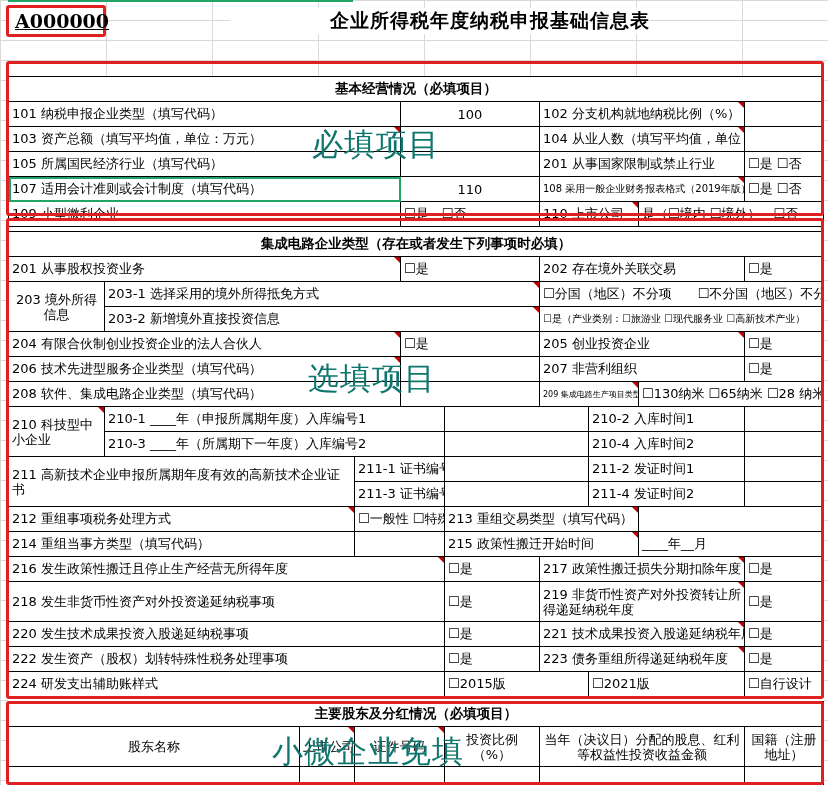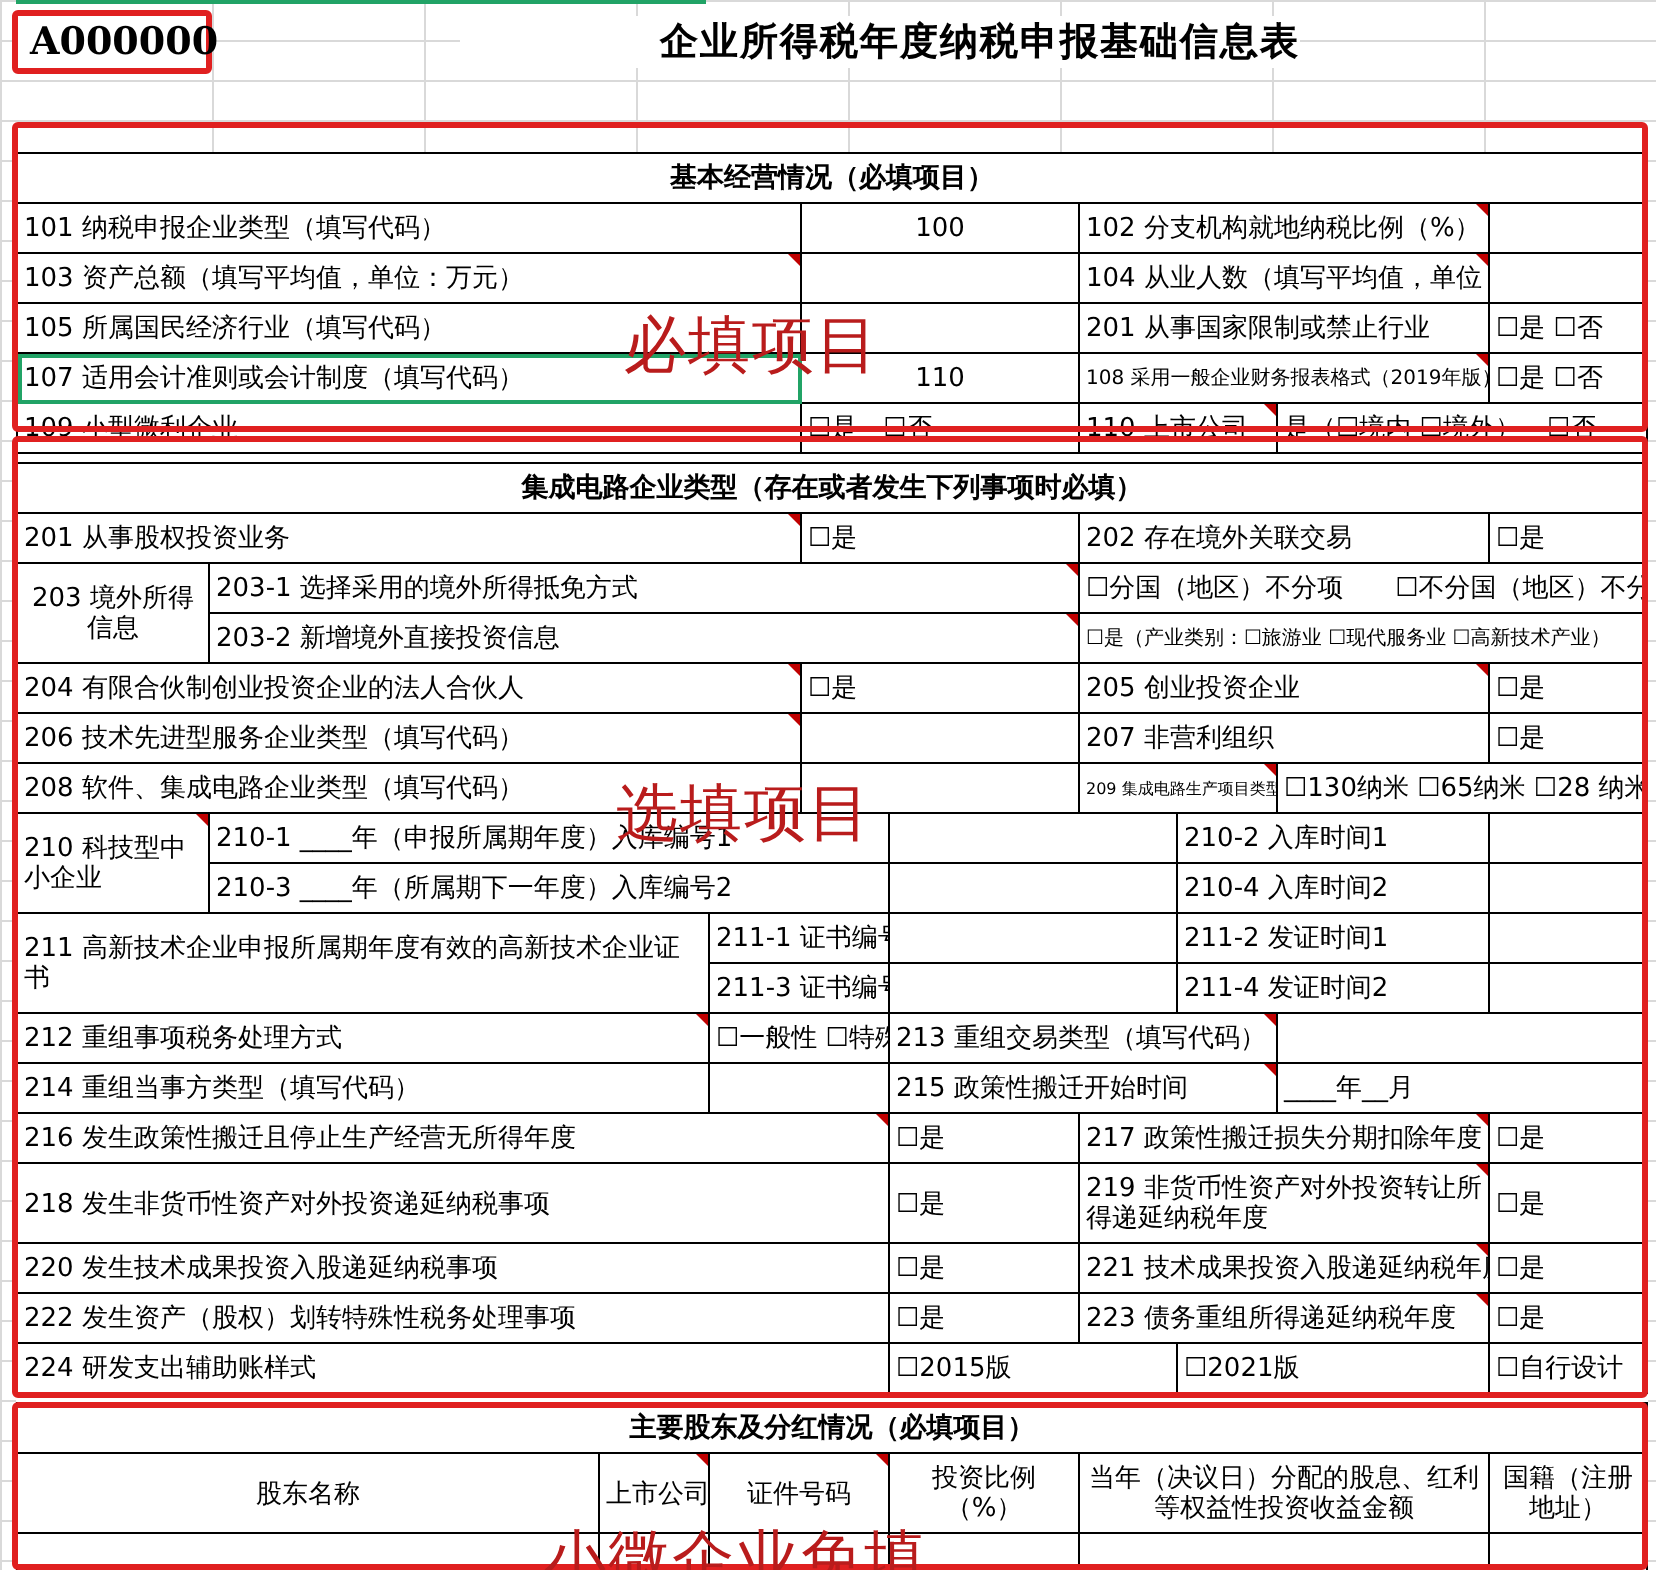--- a/index.html
+++ b/index.html
@@ -2,34 +2,34 @@
 <html><head>
 <meta charset="utf-8">
 <style>
   html,body{margin:0;padding:0;background:#fff;}
   body{width:828px;height:785px;position:relative;overflow:hidden;font-family:"DejaVu Sans","Liberation Sans",sans-serif;color:#000;}
   .grid{position:absolute;left:0;top:0;width:828px;height:785px;
     background-image:linear-gradient(to right,#d9d9d9 1px,transparent 1px),linear-gradient(to bottom,#d9d9d9 1px,transparent 1px);
     background-size:106px 100%,100% 20px;}
   .topgreen{position:absolute;left:8px;top:0;width:345px;height:2px;background:#21a366;}
   .code{position:absolute;left:6px;top:5px;width:100px;height:32px;border:3px solid #e02020;border-radius:3px;box-sizing:border-box;
-    font-family:"DejaVu Serif","Liberation Serif",serif;font-weight:bold;font-size:19px;line-height:27px;padding-left:6px;background:#fff;}
+    font-family:"DejaVu Serif","Liberation Serif",serif;font-weight:bold;font-size:19px;line-height:27px;padding-left:6px;background:#fff;text-decoration:underline;}
   .title{position:absolute;left:230px;top:8px;width:420px;text-align:right;font-family:"DejaVu Serif","Liberation Serif",serif;font-weight:bold;font-size:19px;letter-spacing:1px;background:#fff;}
   .sheet{position:absolute;left:8px;top:60px;width:815px;margin-top:16px;}
   table{border-collapse:collapse;table-layout:fixed;width:815px;background:#fff;}
   td{border:1px solid #000;font-size:13px;height:24px;padding:0 3px;white-space:nowrap;overflow:hidden;vertical-align:middle;position:relative;}
   td.c{text-align:center;}
   td.hdr{text-align:center;font-weight:bold;font-family:"DejaVu Serif","Liberation Serif",serif;font-size:13.5px;}
   td.small{font-size:10px;}
   td.tiny{font-size:8px;text-align:right;}
   td.wrap{white-space:normal;line-height:15px;}
   .tri::after{content:"";position:absolute;right:0;top:0;border-top:6px solid #c00000;border-left:6px solid transparent;}
   .sel{outline:2px solid #21a366;outline-offset:-2px;}
   .redbox{position:absolute;border:3px solid #e02020;border-radius:3px;box-sizing:border-box;pointer-events:none;}
-  .anno{position:absolute;color:#b91c1c;font-size:31px;pointer-events:none;letter-spacing:1px;margin-top:28px;}
+  .anno{position:absolute;color:#0f766e;font-size:31px;pointer-events:none;letter-spacing:1px;}
 </style>
 </head>
 <body>
 
 <div class="grid"></div>
 <div class="topgreen"></div>
 <div class="code">A000000</div>
 <div class="title">企业所得税年度纳税申报基础信息表</div>
 
 <div class="sheet">

